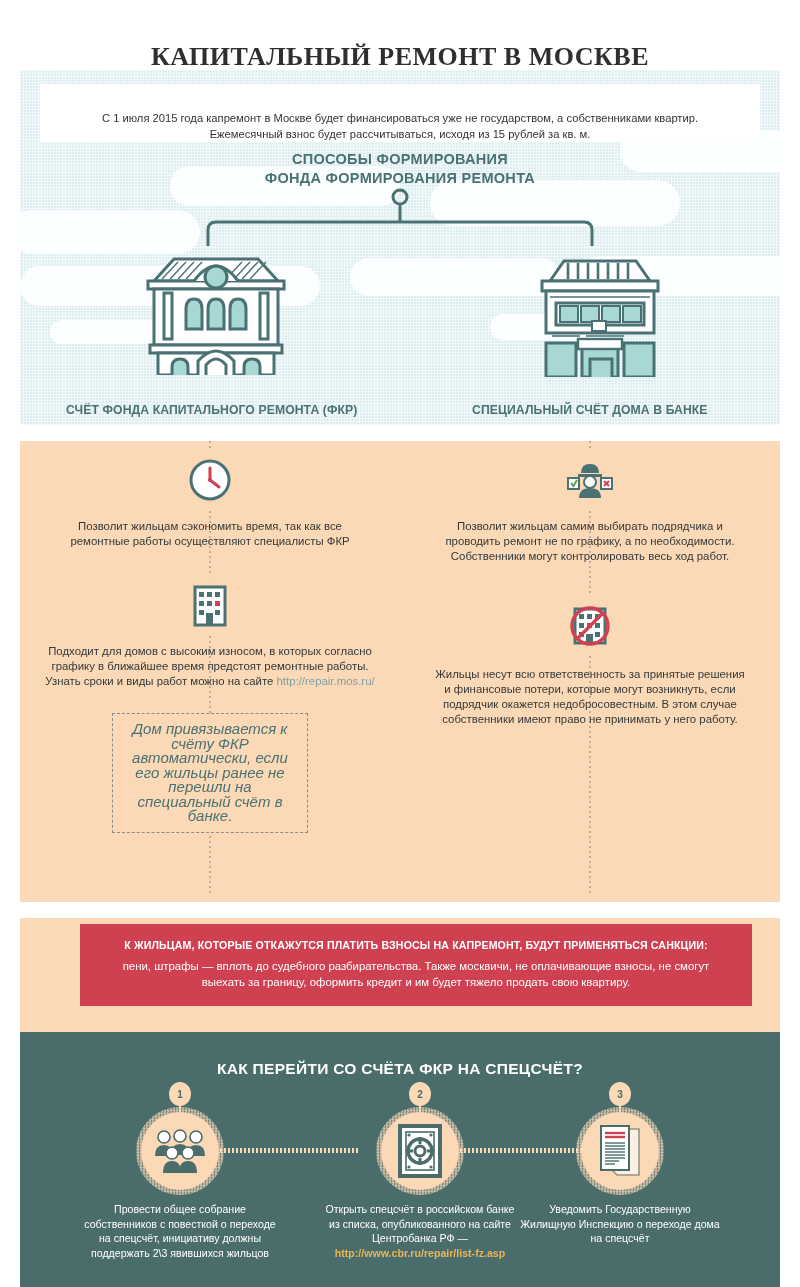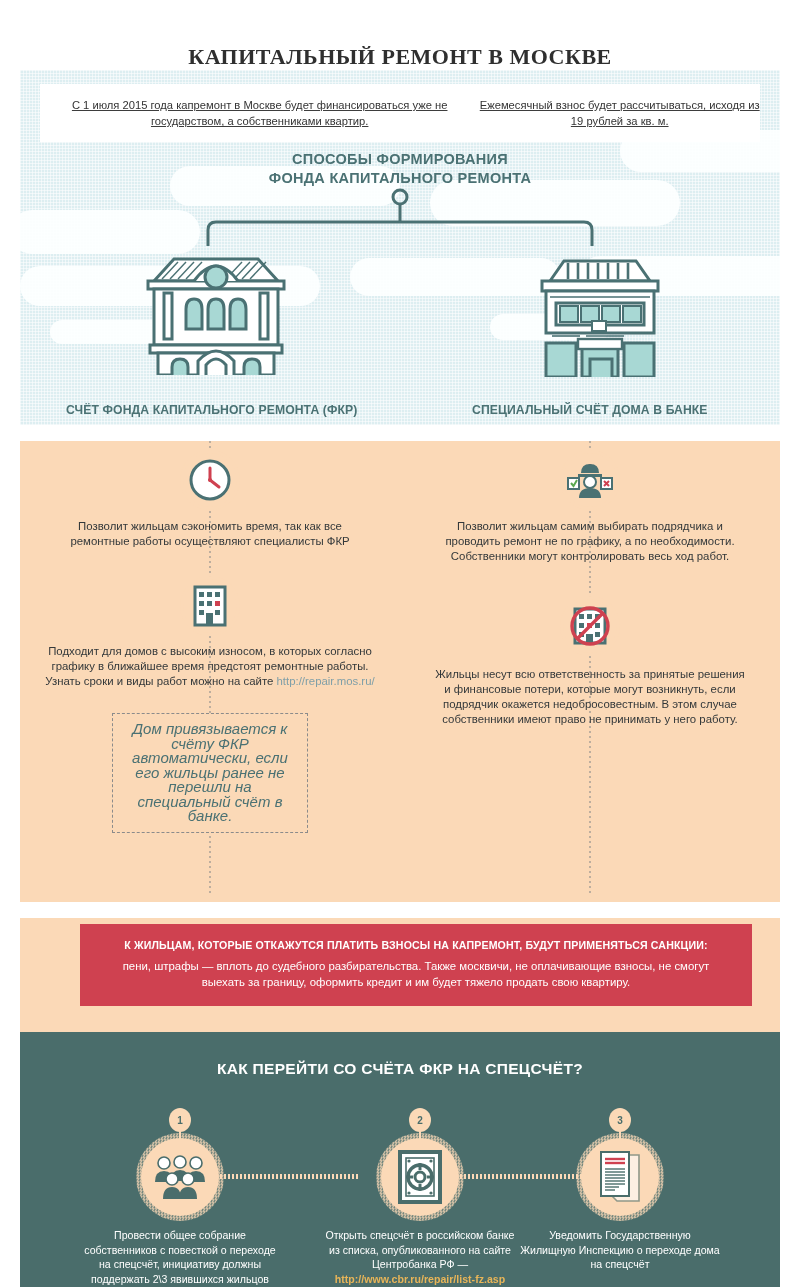--- a/index.html
+++ b/index.html
@@ -7,39 +7,38 @@
     width:800px;height:1287px;position:relative;overflow:hidden;
     font-family:"Liberation Sans","DejaVu Sans",sans-serif;
     color:#3d3d3d;
   }
   .page{position:absolute;inset:0;background:#ffffff;}
 
   
   .title-bar{height:70px;display:flex;align-items:center;justify-content:center;}
   .main-title{
     font-family:"Liberation Serif","DejaVu Serif",serif;
-    font-size:22px;font-weight:bold;letter-spacing:.5px;color:#2f2f2f;
+    font-size:26px;font-weight:bold;letter-spacing:.5px;color:#2f2f2f;
     text-transform:uppercase;white-space:nowrap;margin-top:44px;
   }
 
   
   .sec-blue{
     position:relative;margin:0 20px;height:355px;
     background:#ddeef1;
     background-image:
       repeating-linear-gradient(0deg,rgba(255,255,255,.55) 0 1px,rgba(0,0,0,0) 1px 3px),
       repeating-linear-gradient(90deg,rgba(255,255,255,.55) 0 1px,rgba(0,0,0,0) 1px 3px);
     overflow:hidden;
   }
   .cloud{position:absolute;background:#fdffff;border-radius:40px;opacity:.92;}
   .intro-card{
     position:absolute;left:20px;right:20px;top:14px;height:58px;background:#ffffff;
-    display:flex;flex-direction:row;align-items:center;justify-content:flex-end;
+    display:flex;flex-direction:column;align-items:center;justify-content:flex-end;
     z-index:4;
-    text-decoration:underline;
   }
   .intro-card p{margin:0;font-size:11.2px;line-height:16px;text-align:center;color:#333;}
 
   .sec-head{
     position:absolute;top:80px;left:0;right:0;text-align:center;z-index:5;
     color:#4a7173;font-weight:bold;font-size:14.5px;line-height:19px;letter-spacing:.3px;
   }
 
   
   .tree{position:absolute;top:118px;left:0;right:0;height:60px;z-index:5;}
@@ -91,21 +90,21 @@
     position:relative;margin:0 20px;background:#fbd9b7;padding:6px 28px 26px 60px;
   }
   .warn-inner{background:#cf4150;color:#fff;padding:14px 26px 16px 26px;text-align:center;}
   .warn-title{font-weight:bold;font-size:10.6px;letter-spacing:.15px;line-height:15px;margin-bottom:5px;}
   .warn-body{font-size:11.4px;line-height:16px;}
 
   
   .sec-dark{
     position:relative;margin:0 20px;background:#4a6d6b;padding:20px 0 10px 0;color:#fff;
   }
-  .dark-title{text-align:center;font-weight:bold;font-size:15.5px;letter-spacing:.3px;margin:8px 0 30px;}
+  .dark-title{text-align:center;font-weight:bold;font-size:15.5px;letter-spacing:.3px;margin:8px 0 4px;}
   .steps{position:relative;height:230px;}
   .step{position:absolute;width:200px;text-align:center;}
   .s1{left:60px;} .s2{left:300px;} .s3{left:500px;}
   .step-badge{
     position:absolute;left:50%;transform:translateX(-50%);top:0;
     width:22px;height:24px;border-radius:11px/12px;background:#fbd9b7;color:#4a6d6b;
     font-size:10px;font-weight:bold;display:flex;align-items:center;justify-content:center;z-index:4;
   }
   .step-stem{position:absolute;left:50%;transform:translateX(-50%);top:22px;width:2px;height:12px;background:#fbd9b7;}
   .step-circle{
@@ -140,26 +139,26 @@
     <div class="cloud" style="left:410px;top:110px;width:250px;height:46px;"></div>
     <div class="cloud" style="left:600px;top:60px;width:180px;height:42px;"></div>
     <div class="cloud" style="left:0px;top:196px;width:300px;height:40px;"></div>
     <div class="cloud" style="left:330px;top:188px;width:210px;height:38px;"></div>
     <div class="cloud" style="left:560px;top:186px;width:220px;height:40px;"></div>
     <div class="cloud" style="left:470px;top:244px;width:120px;height:26px;"></div>
     <div class="cloud" style="left:30px;top:250px;width:130px;height:24px;"></div>
 
     <div class="intro-card">
       <p>С 1 июля 2015 года капремонт в Москве будет финансироваться уже не государством, а собственниками квартир.</p>
-      <p>Ежемесячный взнос будет рассчитываться, исходя из 19 рублей за кв. м.</p>
+      <p>Ежемесячный взнос будет рассчитываться, исходя из 15 рублей за кв. м.</p>
     </div>
 
     <div class="sec-head">
       <div>СПОСОБЫ ФОРМИРОВАНИЯ</div>
-      <div>ФОНДА КАПИТАЛЬНОГО РЕМОНТА</div>
+      <div>ФОНДА ФОРМИРОВАНИЯ РЕМОНТА</div>
     </div>
 
     <div class="tree">
       <svg width="760" height="60" viewBox="0 0 760 60">
         <circle cx="380" cy="9" r="7" fill="none" stroke="#4a7173" stroke-width="3"></circle>
         <path d="M380 16 L380 34" stroke="#4a7173" stroke-width="3" fill="none"></path>
         <path d="M188 58 L188 42 Q188 34 196 34 L564 34 Q572 34 572 42 L572 58" stroke="#4a7173" stroke-width="3" fill="none"></path>
       </svg>
     </div>
 

